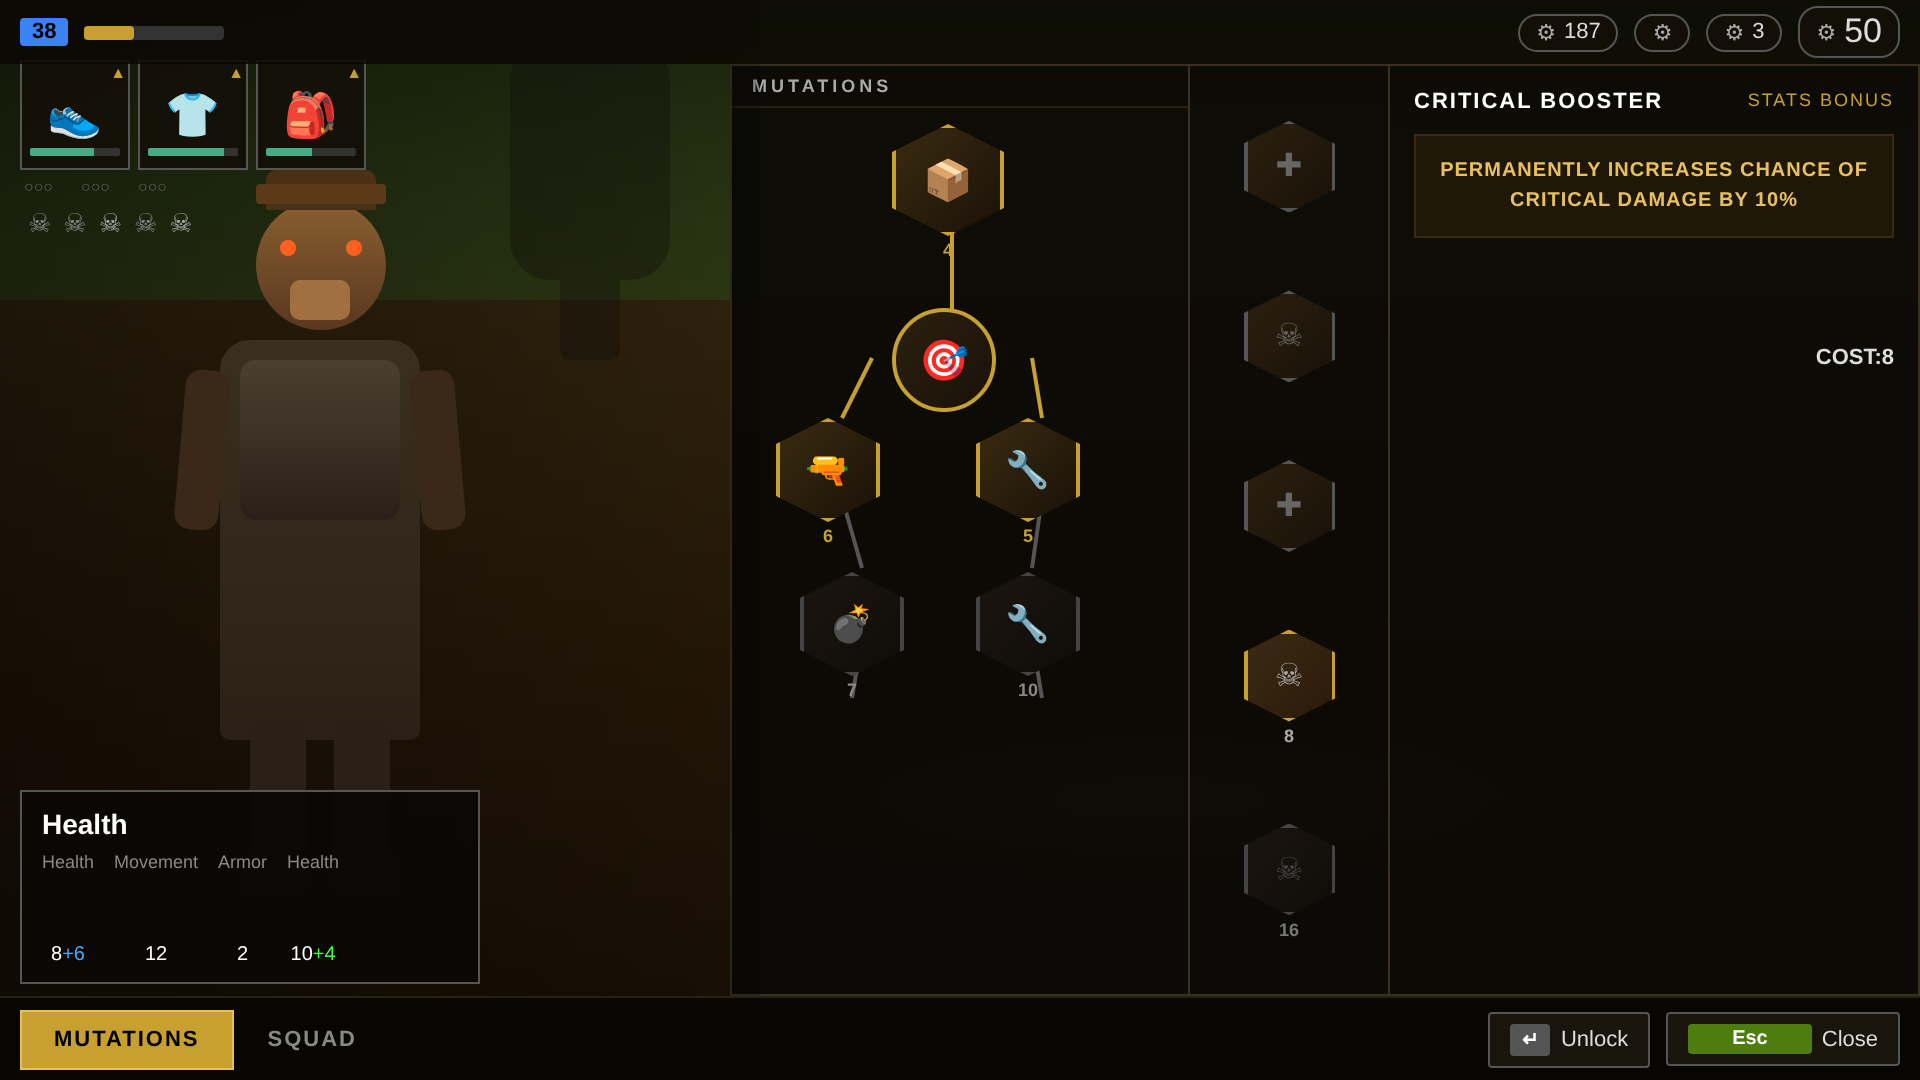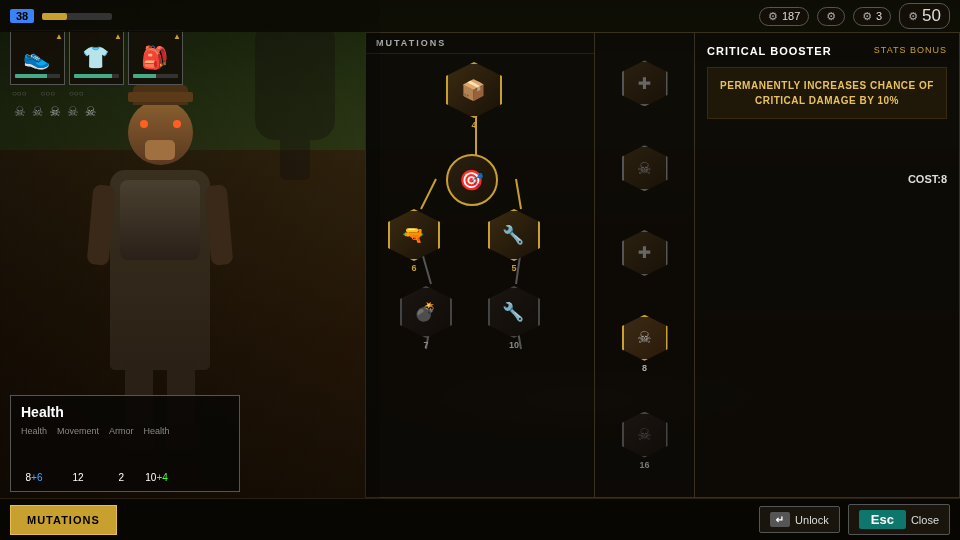--- a/index.html
+++ b/index.html
@@ -387,24 +387,27 @@
     </div>
 
   </div>
 </div>
 
 <div style="position:absolute;bottom:0;left:0;right:0;height:42px;background:rgba(8,6,3,0.98);border-top:1px solid #2a2010;display:flex;align-items:center;padding:0 10px;z-index:20;">
   <div style="display:flex;gap:0;">
     <div style="padding:8px 16px;font-size:11px;font-weight:bold;color:#000;letter-spacing:1px;background:#c8a030;border:1px solid #e8c050;cursor:pointer;">
       <span>MUTATIONS</span>
     </div>
+    <div style="padding:8px 16px;font-size:11px;font-weight:bold;color:#888;letter-spacing:1px;cursor:pointer;border:1px solid transparent;">
+      <span>SQUAD</span>
+    </div>
   </div>
   <div style="margin-left:auto;display:flex;align-items:center;gap:8px;">
     <div style="display:flex;align-items:center;gap:5px;background:rgba(30,25,15,0.8);border:1px solid #555;border-radius:2px;padding:5px 10px;cursor:pointer;">
       <span style="background:#555;color:#fff;font-size:10px;font-weight:bold;padding:2px 6px;border-radius:2px;">↵</span>
       <span style="font-size:11px;color:#ddd;">Unlock</span>
     </div>
     <div style="display:flex;align-items:center;gap:5px;background:rgba(30,25,15,0.8);border:1px solid #555;border-radius:2px;padding:5px 10px;cursor:pointer;">
-      <span style="background:#0f766e;color:#fff;font-size:13px;font-weight:bold;padding:2px 12px;border-radius:2px;">Esc</span>
+      <span style="background:#4d7c0f;color:#fff;font-size:10px;font-weight:bold;padding:2px 22px;border-radius:2px;">Esc</span>
       <span style="font-size:11px;color:#ddd;text-align:center;">Close</span>
     </div>
   </div>
 </div>
 
 </body></html>

